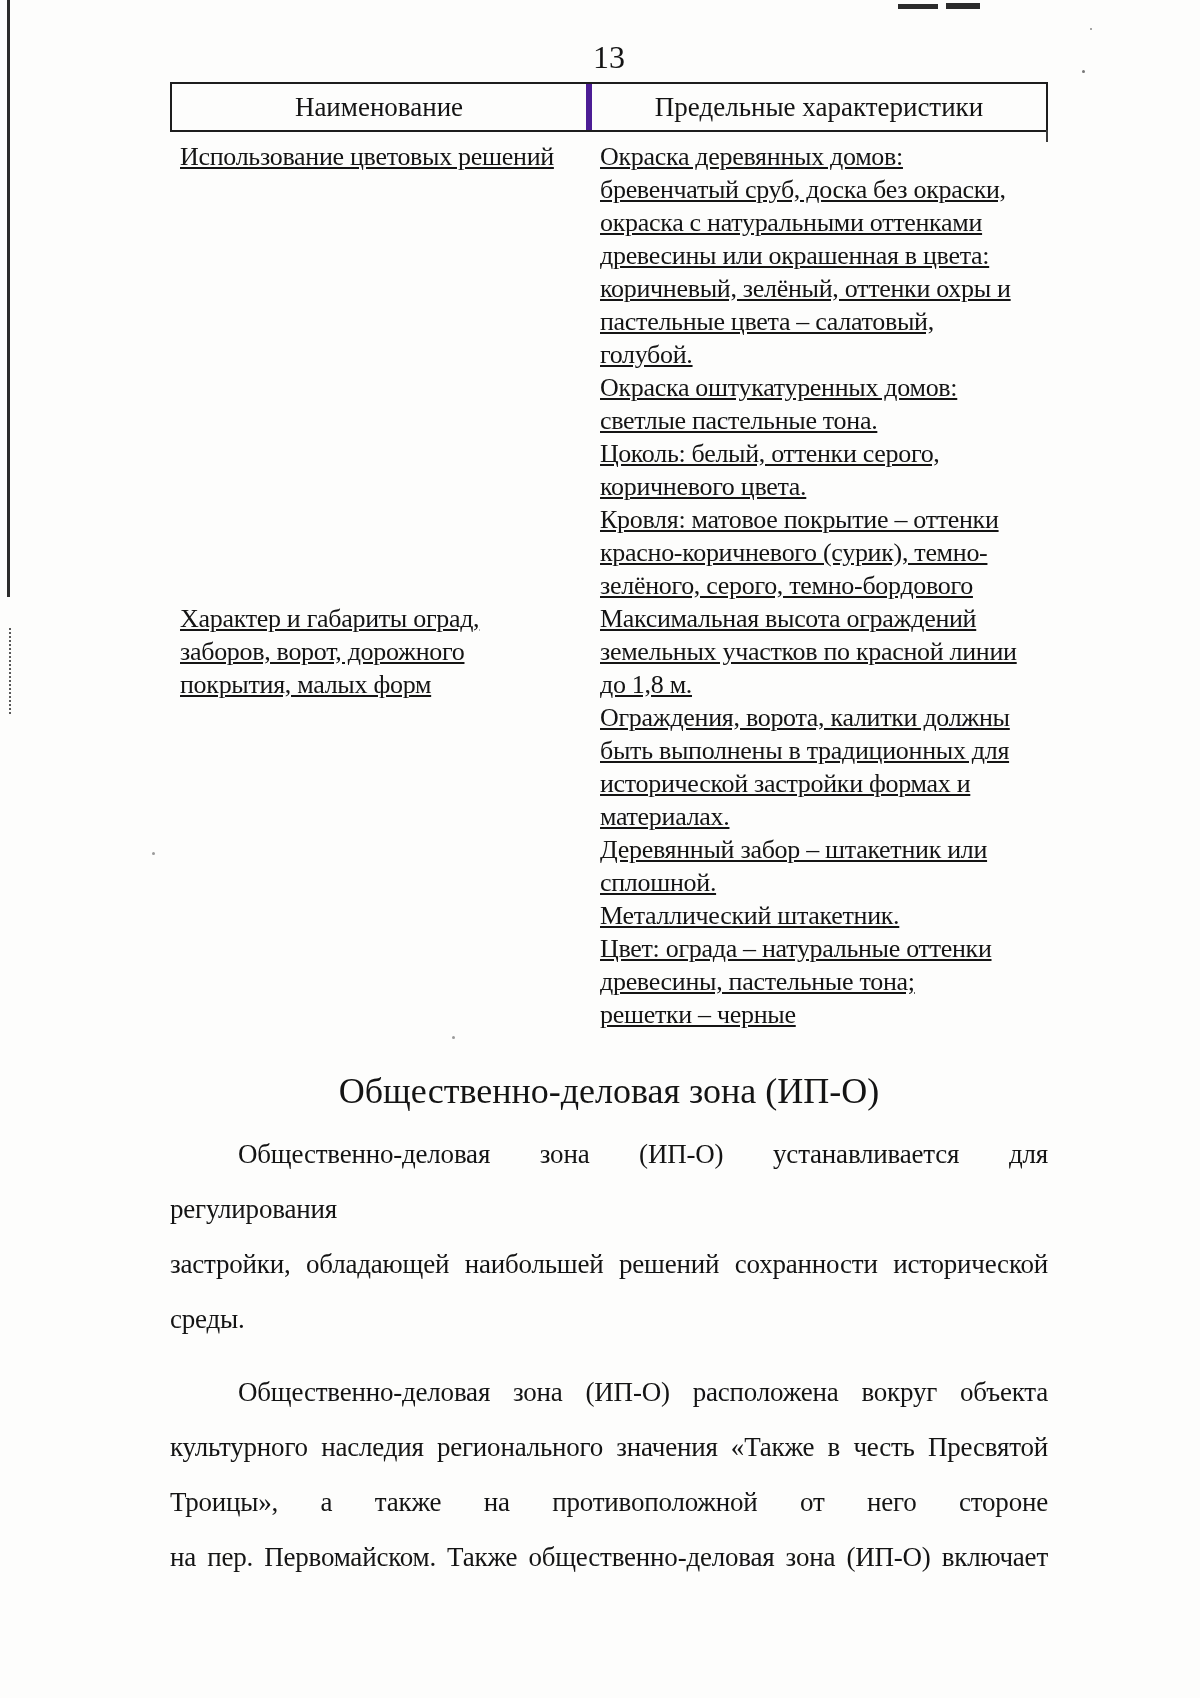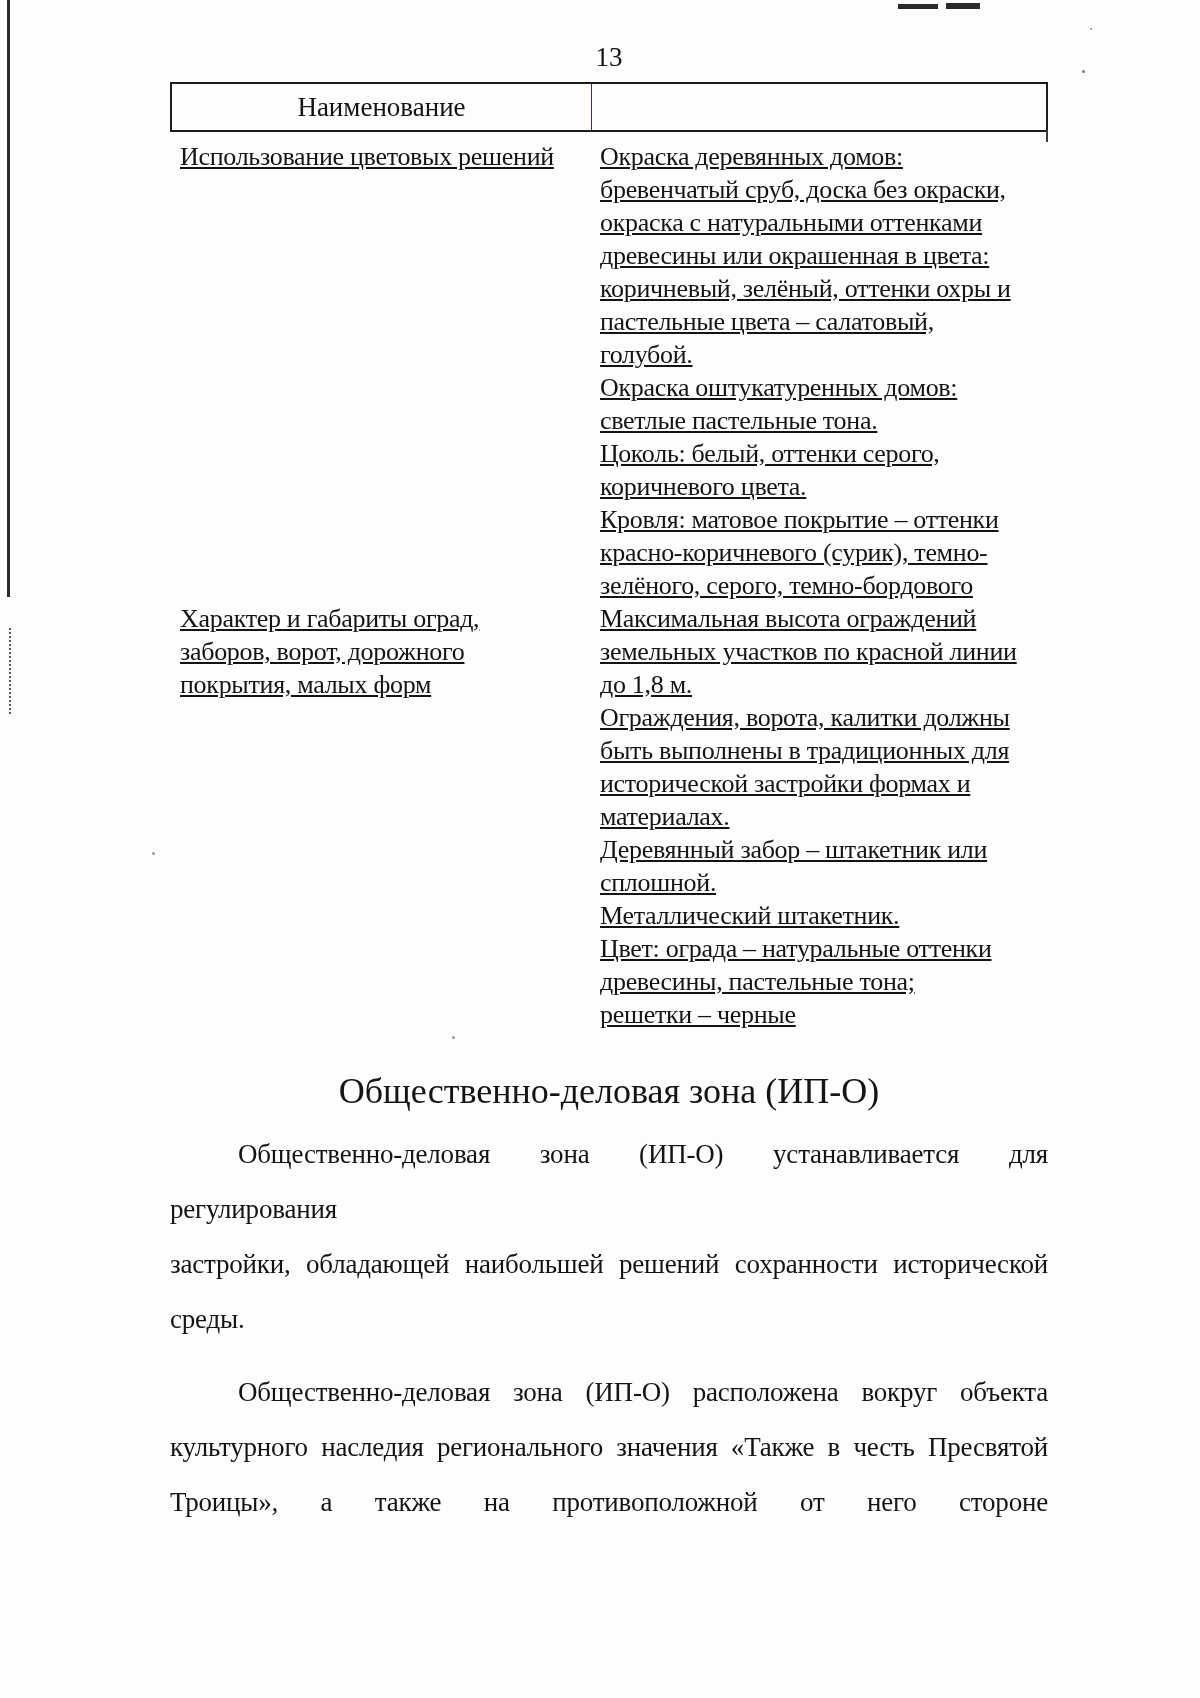--- a/index.html
+++ b/index.html
@@ -27,40 +27,40 @@
 
   .content {
     position: absolute;
     left: 170px;
     top: 40px;
     width: 878px;
   }
 
   .page-number {
     text-align: center;
-    font-size: 27px;
+    font-size: 32px;
     height: 34px;
     line-height: 34px;
   }
 
   
   .table { margin-top: 8px; }
   .t-header {
     position: relative;
     display: grid;
     grid-template-columns: 420px 1fr;
     border: 2px solid #1d1d1d;
     height: 46px;
   }
   .t-hcell {
     display: flex;
     align-items: center;
     justify-content: center;
     font-size: 27px;
-    border-right: 1px solid #4c1d95;
+    border-right: 6px solid #4c1d95;
   }
   .t-hcell.last { border-right: none; }
   .header-tick {
     position: absolute;
     right: -2px;
     top: 100%;
     width: 2px;
     height: 12px;
     background: #3a3a3a;
   }
@@ -110,20 +110,21 @@
   <div class="artifact artifact-dot-4"></div>
 
   <div class="content">
 
     <div class="page-number">13</div>
 
     <div class="table">
 
       <div class="t-header">
         <div class="t-hcell">Наименование</div>
+        <div class="t-hcell last">Предельные характеристики</div>
         <div class="header-tick"></div>
       </div>
 
       <div class="t-body">
 
         <div class="t-row">
           <div class="t-cell name">Использование цветовых решений</div>
           <div class="t-cell">Окраска деревянных домов:
 бревенчатый сруб, доска без окраски,
 окраска с натуральными оттенками
@@ -168,16 +169,17 @@
     <div class="paragraph">
       <div class="pline indent jlast">Общественно-деловая зона (ИП-О) устанавливается для регулирования</div>
       <div class="pline jlast">застройки, обладающей наибольшей решений сохранности исторической</div>
       <div class="pline">среды.</div>
     </div>
 
     <div class="paragraph">
       <div class="pline indent jlast">Общественно-деловая зона (ИП-О) расположена вокруг объекта</div>
       <div class="pline jlast">культурного наследия регионального значения «Также в честь Пресвятой</div>
       <div class="pline jlast">Троицы», а также на противоположной от него стороне</div>
+      <div class="pline jlast">на пер. Первомайском. Также общественно-деловая зона (ИП-О) включает</div>
     </div>
 
   </div>
 </div>
 
 </body></html>

